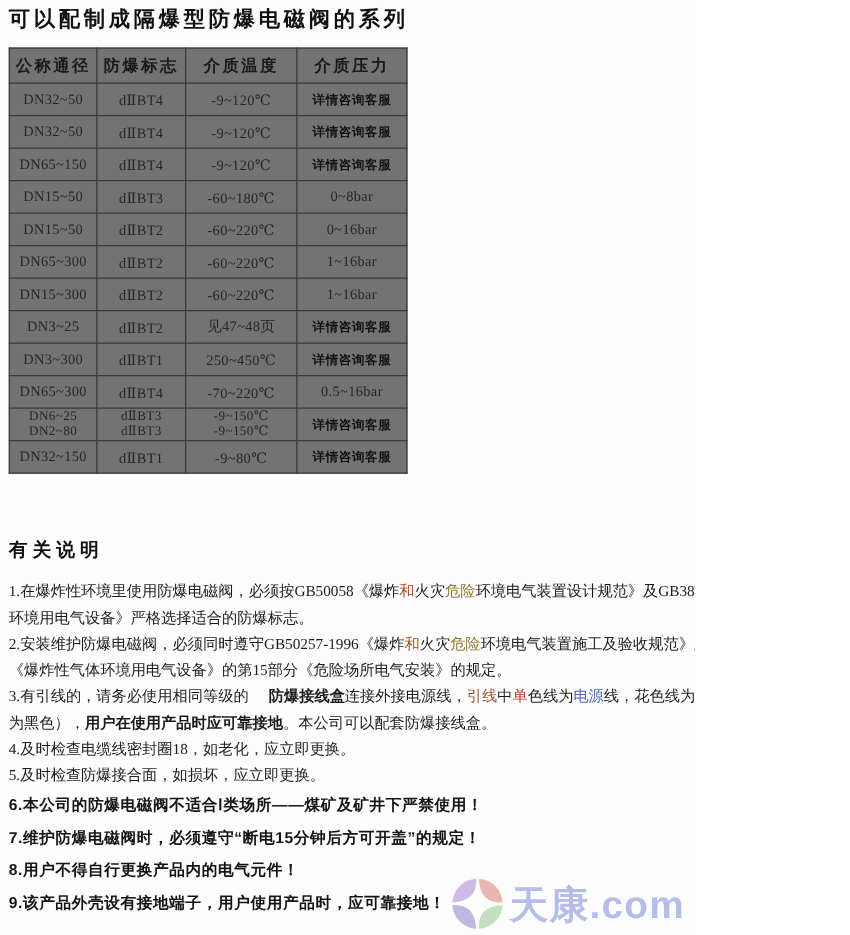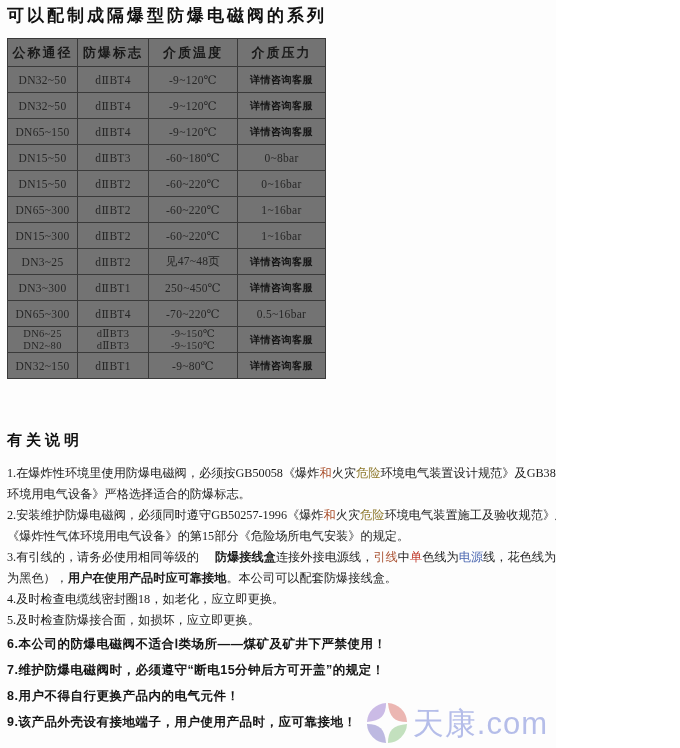--- a/index.html
+++ b/index.html
@@ -36,21 +36,21 @@
   .notes p.emph{
     font-family:"Liberation Sans",sans-serif;font-weight:700;font-size:12.5px;
     line-height:26px;letter-spacing:0.5px;color:#151515;
     text-underline-offset:3px;
   }
   .watermark{
     position:absolute;right:8px;bottom:4px;display:flex;align-items:center;gap:5px;
     opacity:0.85;
   }
   .wm-text{
-    font-family:"Liberation Sans",sans-serif;font-weight:400;font-size:31px;
+    font-family:"Liberation Sans",sans-serif;font-weight:700;font-size:31px;
     letter-spacing:1px;line-height:1;text-align:center;
   }
 </style>
 </head>
 <body>
 
 <div class="page">
 
   <h1 class="title">可以配制成隔爆型防爆电磁阀的系列</h1>
 

